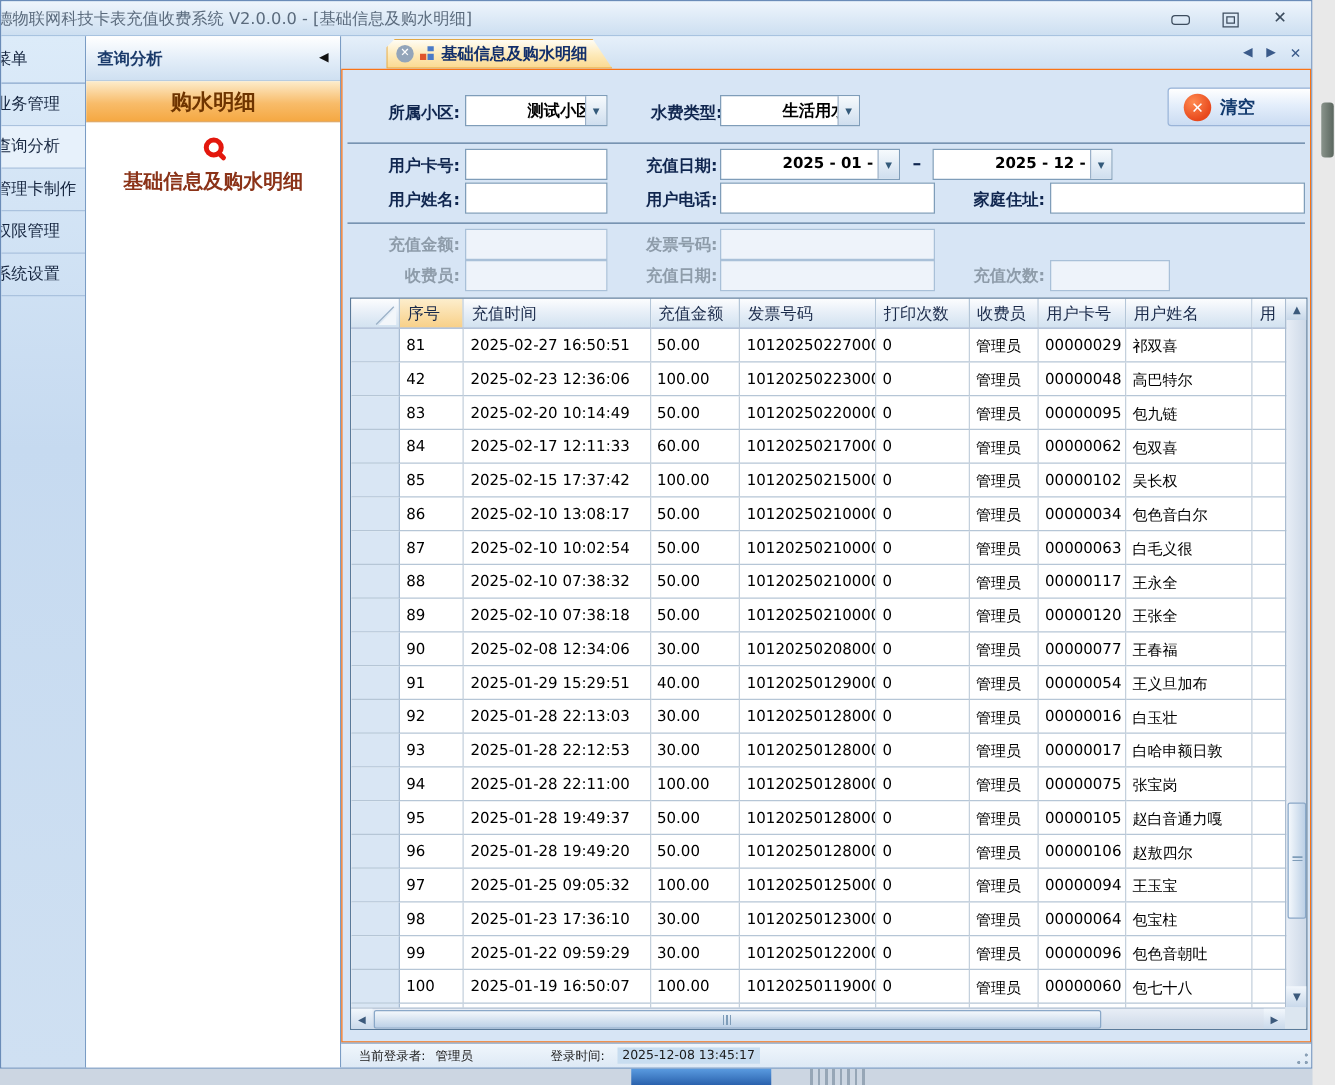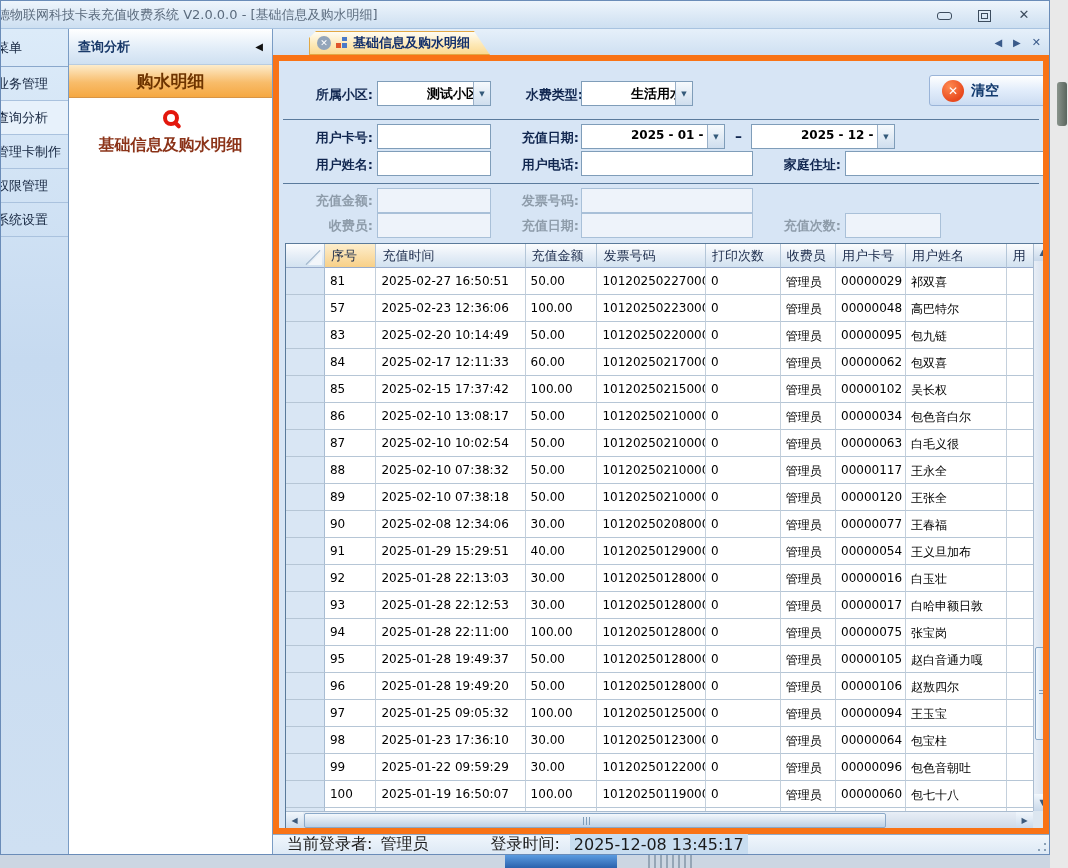--- a/index.html
+++ b/index.html
@@ -76,21 +76,21 @@
   .tab-icon { width:12px; height:12px; position:relative; }
   .tab-icon .sq1 { position:absolute; left:0; bottom:1px; width:5px; height:5px; background:#e0552b; }
   .tab-icon .sq2 { position:absolute; right:1px; top:0; width:5px; height:4px; background:#4a7ac8; }
   .tab-icon .sq3 { position:absolute; right:1px; bottom:1px; width:5px; height:5px; background:#4a7ac8; }
   .tab-label { font-size:13px; font-weight:bold; color:#122f6b; white-space:nowrap; }
   .tab-nav { position:absolute; right:8px; top:7px; display:flex; gap:11px; color:#3a5a8a;
              font-size:10px; align-items:center; }
   .tab-nav span { cursor:default; }
 
   .doc { position:absolute; left:0; top:26px; right:0; bottom:20px;
-         background:#d7e5f5; border:6px solid #f97316; overflow:hidden; }
+         background:#d7e5f5; border:1px solid #f97316; overflow:hidden; }
   .flabel { position:absolute; font-size:13px; font-weight:bold; color:#10264f; text-align:right; width:80px; }
   .flabel.dis { color:#8e9caa; }
   .fsep { position:absolute; left:4px; right:4px; height:0; border-top:1px solid #5a7a9c; }
   .tbox { position:absolute; height:25px; background:#fff; border:1px solid #7f9db9; }
   .tbox.dis { background:#eef3fa; border-color:#a9c0d8; }
   .combo { position:absolute; height:25px; background:#fff; border:1px solid #7f9db9;
            display:flex; align-items:stretch; }
   .combo-text { flex:1; font-size:13px; font-weight:bold; color:#000; padding:3px 4px 0; white-space:nowrap; overflow:hidden;margin-left:45px; }
   .combo-btn { width:17px; background:linear-gradient(#f6fafd,#cfdeee); border-left:1px solid #9ab0c8;
                display:flex; align-items:center; justify-content:center; font-size:7px; color:#345a7a; }
@@ -141,21 +141,21 @@
             background:repeating-linear-gradient(#7f9db9 0 1px,transparent 1px 3px); }
   .hthumb { position:absolute; top:1px; height:15px; left:18px; width:582px;
             background:linear-gradient(#f4f8fc,#bcd0e6); border:1px solid #8aa8c8; border-radius:2px; }
   .hthumb::after { content:''; position:absolute; top:3px; left:278px; width:7px; height:8px;
             background:repeating-linear-gradient(90deg,#7f9db9 0 1px,transparent 1px 3px); }
   .sb-corner { position:absolute; right:0; bottom:0; width:17px; height:17px; background:#dce6f0; }
 
   
   .statusbar { position:absolute; left:0; bottom:0; right:0; height:20px;
                background:linear-gradient(#f0f6fc,#dde9f5); border-top:1px solid #90aac8;
-               display:flex; align-items:center; font-size:16px; color:#1a1a1a; }
+               display:flex; align-items:center; font-size:10px; color:#1a1a1a; }
   .statusbar .s1 { margin-left:14px; }
   .statusbar .s2 { margin-left:8px; }
   .statusbar .s3 { margin-left:62px; }
   .statusbar .s4 { margin-left:10px; background:#c8ddf0; padding:1px 4px; }
   .resize-grip { position:absolute; right:2px; bottom:2px; width:10px; height:10px;
       background:radial-gradient(circle at 8px 2px,#8aa0b6 1px,transparent 1.5px),
                  radial-gradient(circle at 8px 8px,#8aa0b6 1px,transparent 1.5px),
                  radial-gradient(circle at 2px 8px,#8aa0b6 1px,transparent 1.5px); }
 </style>
 </head>
@@ -289,21 +289,21 @@
               <div class="cell c-amount">50.00</div>
               <div class="cell c-invoice">10120250227000001</div>
               <div class="cell c-print">0</div>
               <div class="cell c-collector">管理员</div>
               <div class="cell c-card">00000029</div>
               <div class="cell c-name">祁双喜</div>
               <div class="cell c-extra"></div>
             </div>
             <div class="grid-row">
               <div class="cell c-sel"></div>
-              <div class="cell c-serial">57</div>
+              <div class="cell c-serial">42</div>
               <div class="cell c-time">2025-02-23 12:36:06</div>
               <div class="cell c-amount">100.00</div>
               <div class="cell c-invoice">10120250223000001</div>
               <div class="cell c-print">0</div>
               <div class="cell c-collector">管理员</div>
               <div class="cell c-card">00000048</div>
               <div class="cell c-name">高巴特尔</div>
               <div class="cell c-extra"></div>
             </div>
             <div class="grid-row">

